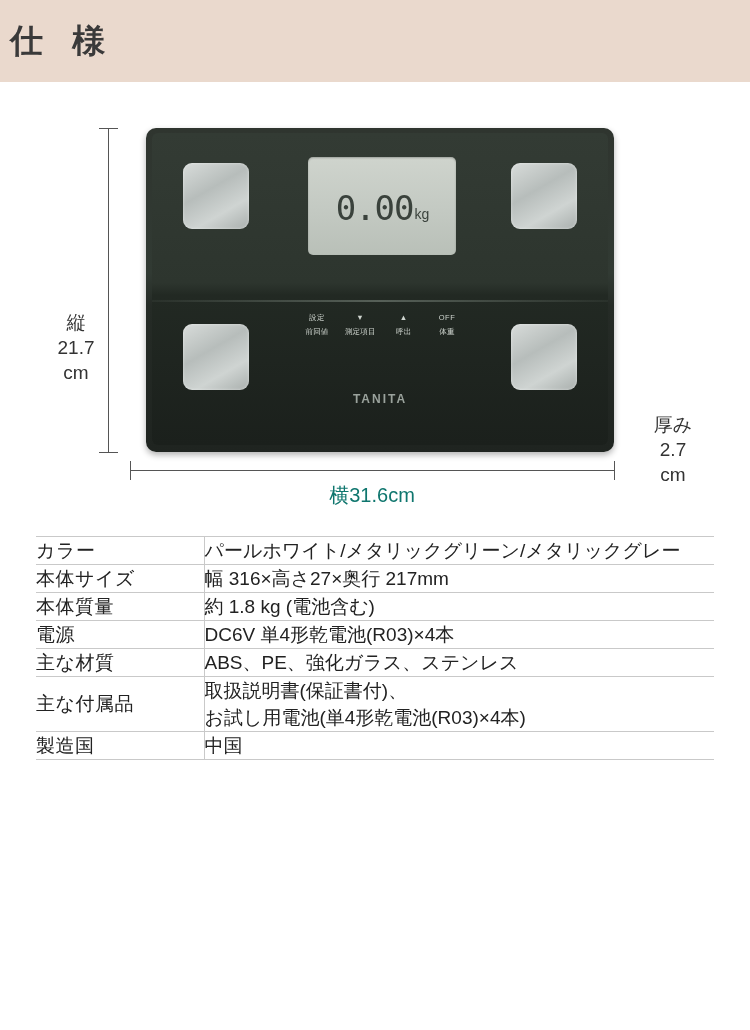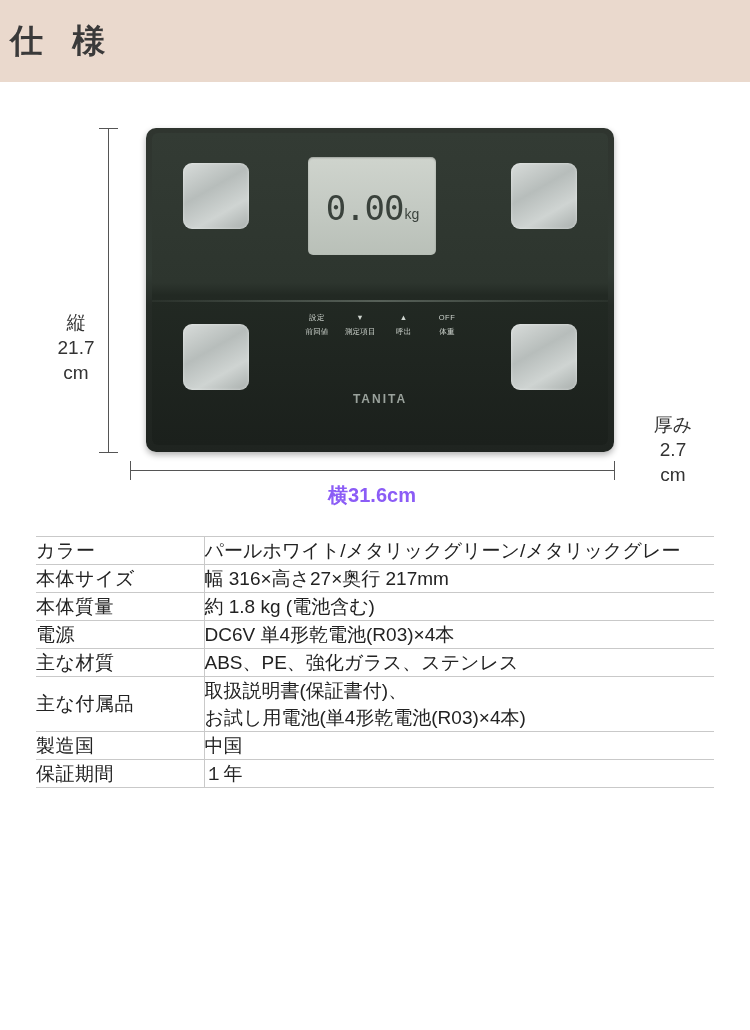--- a/index.html
+++ b/index.html
@@ -88,22 +88,21 @@
   }
   .htick.l { left: 130px; }
   .htick.r { left: 614px; }
   .dim-horizontal-label {
     position: absolute;
     left: 130px;
     top: 400px;
     width: 484px;
     text-align: center;
     font-size: 20px;
-    color: #8b5cf6;
-    font-weight: bold;
+    color: #0f766e;
   }
 
   
   .dim-thickness-label {
     position: absolute;
     left: 640px;
     top: 330px;
     width: 66px;
     text-align: center;
     font-size: 19px;
@@ -150,21 +149,21 @@
   }
   .foot-pad.tl { left: 37px; top: 35px; }
   .foot-pad.tr { left: 365px; top: 35px; }
   .foot-pad.bl { left: 37px; top: 196px; }
   .foot-pad.br { left: 365px; top: 196px; }
 
   .display {
     position: absolute;
     left: 162px;
     top: 29px;
-    width: 128px;
+    width: 148px;
     height: 98px;
     border-radius: 5px;
     background: linear-gradient(180deg, #cfd4cd 0%, #c3c9c2 55%, #b9c0b8 100%);
     box-shadow: inset 0 1px 2px rgba(0,0,0,0.25);
     display: flex;
     align-items: center;
     justify-content: center;
   }
   .display-value {
     font-family: "DejaVu Sans Mono", monospace;
@@ -346,19 +345,15 @@
       </tr>
       <tr>
         <td class="key">主な付属品</td>
         <td class="val" style="white-space: pre-line;">取扱説明書(保証書付)、
 お試し用電池(単4形乾電池(R03)×4本)</td>
       </tr>
       <tr>
         <td class="key">製造国</td>
         <td class="val">中国</td>
       </tr>
-      <tr>
-        <td class="key">保証期間</td>
-        <td class="val">１年</td>
-      </tr>
     </tbody>
   </table>
 </div>
 
 </body></html>

